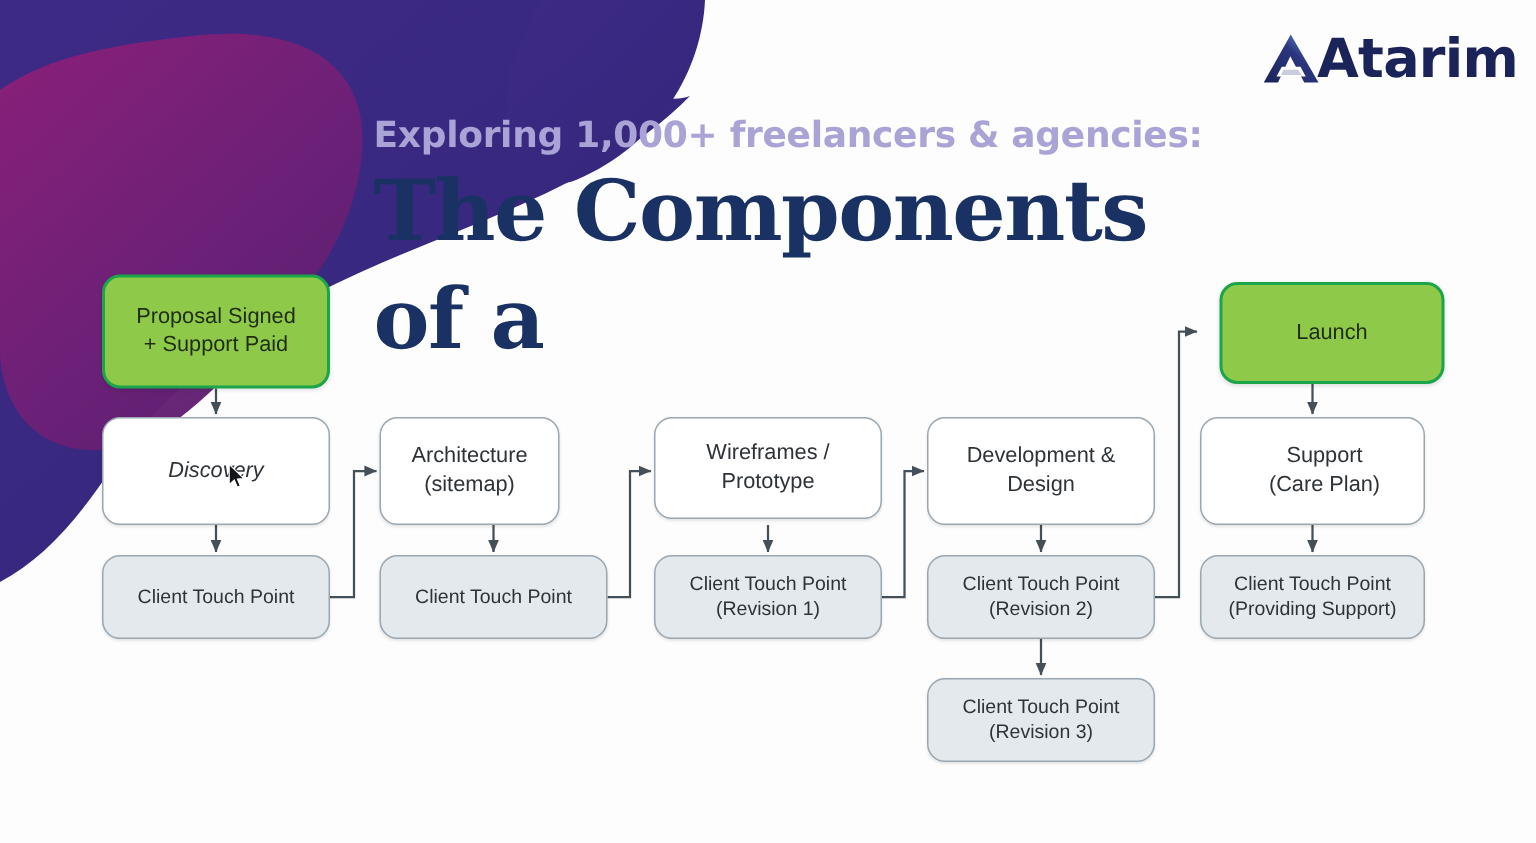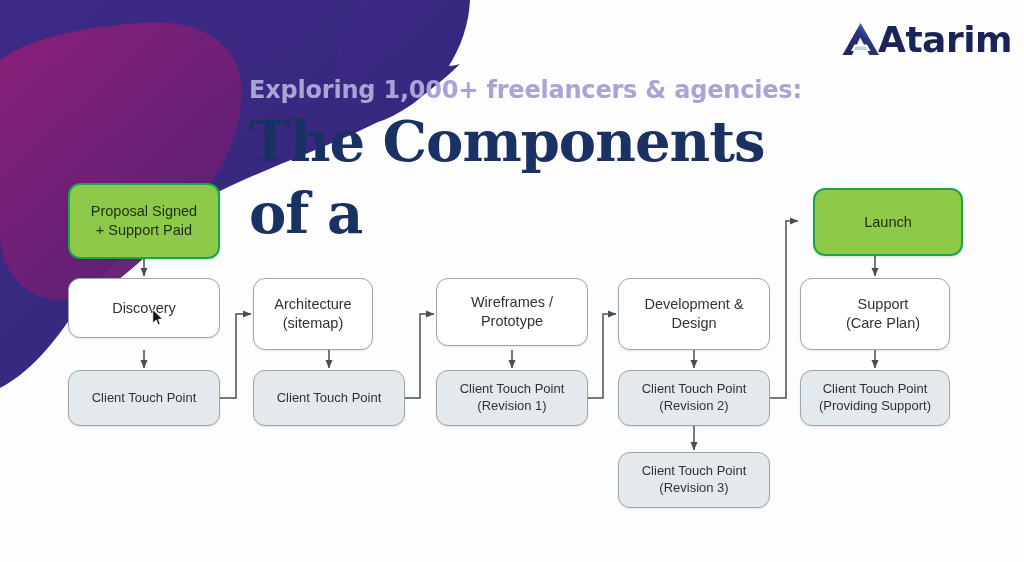--- a/index.html
+++ b/index.html
@@ -192,21 +192,21 @@
       <path d="M875,256 L875,276"></path>
 
       <path d="M875,350 L875,368"></path>
     </g>
   </svg>
 
   <div>
     <div class="node green" style="left:68px;top:183px;width:152px;height:76px;">Proposal Signed
 + Support Paid</div>
 
-    <div class="node plain" style="left:68px;top:278px;width:152px;height:60px;">Discovery</div>
+    <div class="node plain" style="left:68px;top:278px;width:152px;height:72px;font-style:italic;">Discovery</div>
 
     <div class="node touch" style="left:68px;top:370px;width:152px;height:56px;">Client Touch Point</div>
 
     <div class="node plain" style="left:253px;top:278px;width:120px;height:72px;">Architecture
 (sitemap)</div>
 
     <div class="node touch" style="left:253px;top:370px;width:152px;height:56px;">Client Touch Point</div>
 
     <div class="node plain" style="left:436px;top:278px;width:152px;height:68px;">Wireframes /
 Prototype</div>

